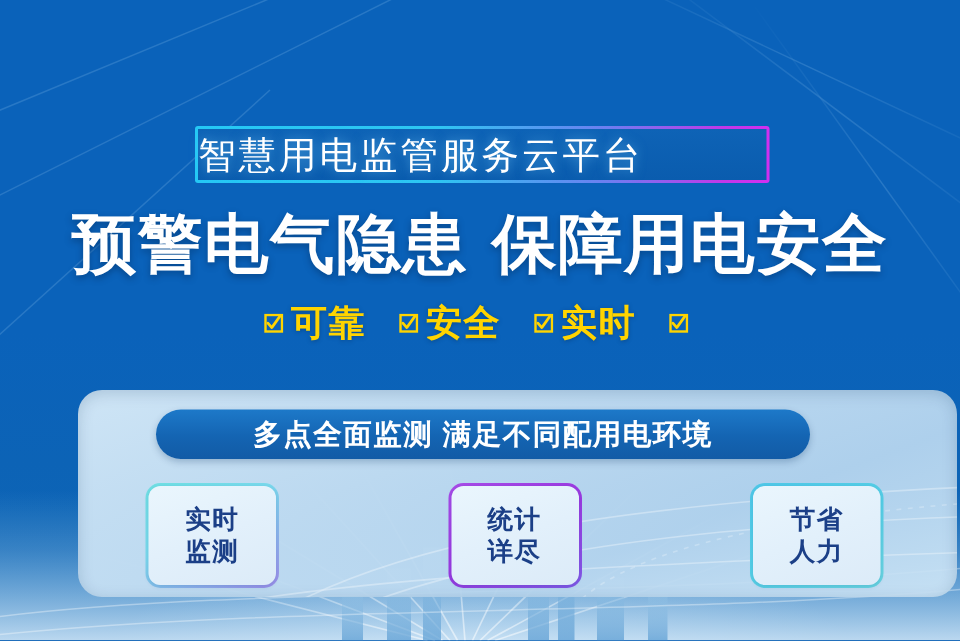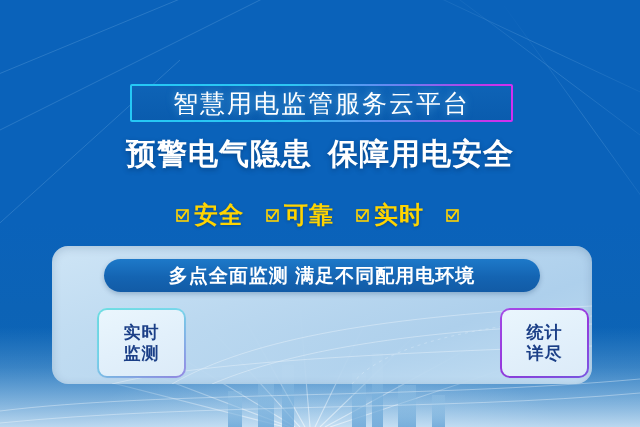--- a/index.html
+++ b/index.html
@@ -28,32 +28,32 @@
   
   #title-box{
     position:absolute; left:130px; top:84px; width:383px; height:38px;
     padding:2px;
     background:linear-gradient(90deg,#25c8f5 0%, #2ec6f2 42%, #6e7ef0 72%, #c238e8 92%, #d22ff0 100%);
     border-radius:2px;
   }
   #title-box .inner{
     width:100%; height:100%;
     background:linear-gradient(180deg,#0e63b6,#0a5cae);
-    display:flex; align-items:center; justify-content:center;
+    display:flex; align-items:center; justify-content:flex-start;
   }
   #title-text{
     color:#ffffff; font-size:25px; letter-spacing:2px; font-weight:400;
     text-shadow:0 0 8px rgba(130,215,255,.55);
     white-space:nowrap;
   }
 
   #headline{
     position:absolute; left:0; right:0; top:134px;
     text-align:center; white-space:nowrap;
-    color:#ffffff; font-size:30px; font-weight:bold; letter-spacing:1px;
+    color:#ffffff; font-size:43px; font-weight:bold; letter-spacing:1px;
     text-shadow:0 2px 5px rgba(3,40,85,.45);
   }
   #headline .gap{ display:inline-block; width:16px; }
 
   #features{
     position:absolute; left:0; right:0; top:199px;
     display:flex; align-items:center; justify-content:center;
     white-space:nowrap;
   }
   .feature{
@@ -63,21 +63,21 @@
     text-shadow:0 1px 3px rgba(3,40,85,.4);
   }
   .check-icon{
     display:inline-block; width:13px; height:13px; margin-right:5px;
     position:relative; flex:none;
   }
   .check-icon svg{ display:block; }
 
   
   #panel{
-    position:absolute; left:52px; top:246px; width:540px; height:138px;
+    position:absolute; left:52px; top:260px; width:586px; height:138px;
     border-radius:16px;
     background:linear-gradient(160deg,
         rgba(214,234,248,.96) 0%,
         rgba(197,223,243,.95) 38%,
         rgba(186,216,240,.93) 68%,
         rgba(205,229,246,.92) 100%);
     box-shadow:0 2px 10px rgba(4,45,90,.18) inset;
     overflow:hidden;
   }
   #panel-arcs{ position:absolute; inset:0; pointer-events:none; opacity:.55; }
@@ -192,30 +192,30 @@
   </div>
 
   <div id="features">
     <div class="feature">
       <span class="check-icon">
         <svg width="13" height="13" viewBox="0 0 13 13">
           <rect x="1" y="1" width="11" height="11" fill="none" stroke="#ffd400" stroke-width="1.6"></rect>
           <path d="M2.6,6.4 L5.2,9.4 L10.8,1.6" fill="none" stroke="#ffd400" stroke-width="1.8" stroke-linecap="round" stroke-linejoin="round"></path>
         </svg>
       </span>
+      <span>可靠</span>
+    </div>
+    <div class="feature">
+      <span class="check-icon">
+        <svg width="13" height="13" viewBox="0 0 13 13">
+          <rect x="1" y="1" width="11" height="11" fill="none" stroke="#ffd400" stroke-width="1.6"></rect>
+          <path d="M2.6,6.4 L5.2,9.4 L10.8,1.6" fill="none" stroke="#ffd400" stroke-width="1.8" stroke-linecap="round" stroke-linejoin="round"></path>
+        </svg>
+      </span>
       <span>安全</span>
-    </div>
-    <div class="feature">
-      <span class="check-icon">
-        <svg width="13" height="13" viewBox="0 0 13 13">
-          <rect x="1" y="1" width="11" height="11" fill="none" stroke="#ffd400" stroke-width="1.6"></rect>
-          <path d="M2.6,6.4 L5.2,9.4 L10.8,1.6" fill="none" stroke="#ffd400" stroke-width="1.8" stroke-linecap="round" stroke-linejoin="round"></path>
-        </svg>
-      </span>
-      <span>可靠</span>
     </div>
     <div class="feature">
       <span class="check-icon">
         <svg width="13" height="13" viewBox="0 0 13 13">
           <rect x="1" y="1" width="11" height="11" fill="none" stroke="#ffd400" stroke-width="1.6"></rect>
           <path d="M2.6,6.4 L5.2,9.4 L10.8,1.6" fill="none" stroke="#ffd400" stroke-width="1.8" stroke-linecap="round" stroke-linejoin="round"></path>
         </svg>
       </span>
       <span>实时</span>
     </div>
@@ -256,17 +256,23 @@
       </div>
 
       <div class="card" style="background:linear-gradient(150deg,#a84ce8 0%,#9a39e0 50%,#7f5ae6 100%);">
         <div class="card-inner">
           <span class="line">统计</span>
           <span class="line">详尽</span>
         </div>
       </div>
 
 
+      <div class="card" style="background:linear-gradient(150deg,#4fc8e8 0%,#55cfe6 50%,#6ad4e0 100%);">
+        <div class="card-inner">
+          <span class="line">节省</span>
+          <span class="line">人力</span>
+        </div>
+      </div>
 
     </div>
   </div>
 
 </div>
 
 </body></html>

